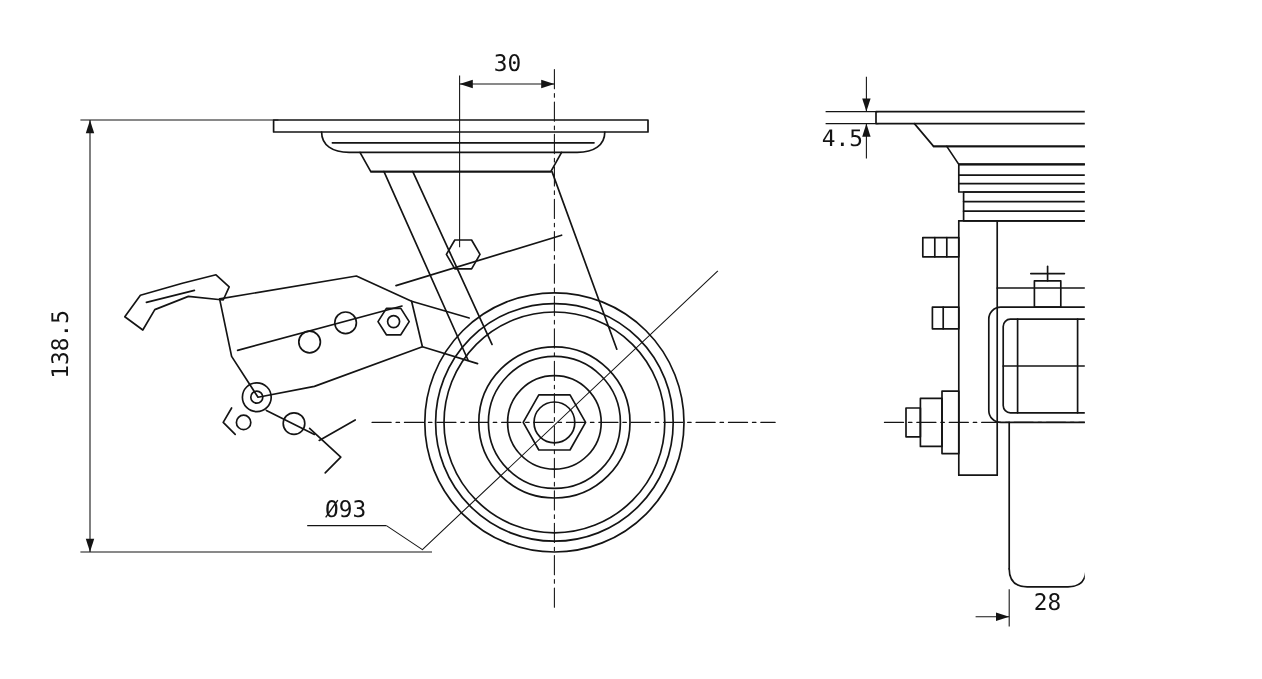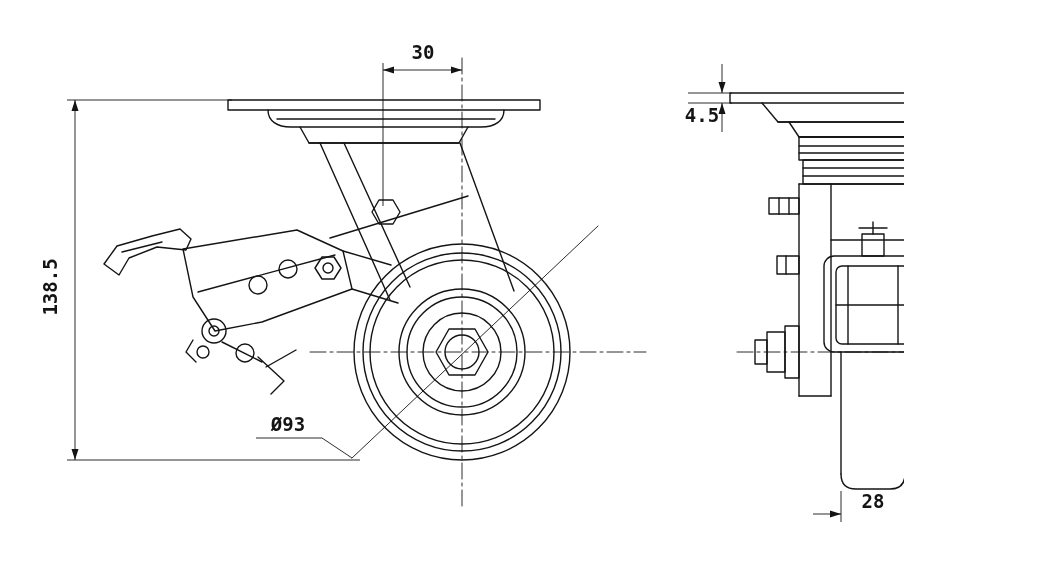--- a/index.html
+++ b/index.html
@@ -1,17 +1,17 @@
 <!DOCTYPE html>
 <html><head>
 <meta charset="utf-8">
 <style>
   :root{ --line:#141414; --bg:#ffffff; }
   html,body{ margin:0; padding:0; background:var(--bg); }
-  .canvas{ position:relative; width:904px; height:566px; background:var(--bg); overflow:hidden;font-weight:bold; }
+  .canvas{ position:relative; width:904px; height:566px; background:var(--bg); overflow:hidden; }
   svg{ display:block; }
   .obj path, .obj circle, .obj rect, .obj polygon{
     fill:none; stroke:var(--line); stroke-width:1.4;
     stroke-linecap:round; stroke-linejoin:round;
   }
   .dims path{ fill:none; stroke:var(--line); stroke-width:0.9; }
   path.thin{ stroke-width:0.9 !important; }
   path.cl{ stroke-width:0.9 !important; stroke-dasharray:16 4 3 4; }
   polygon.arrow{ fill:var(--line) !important; stroke:none !important; }
   text.dim-text{

